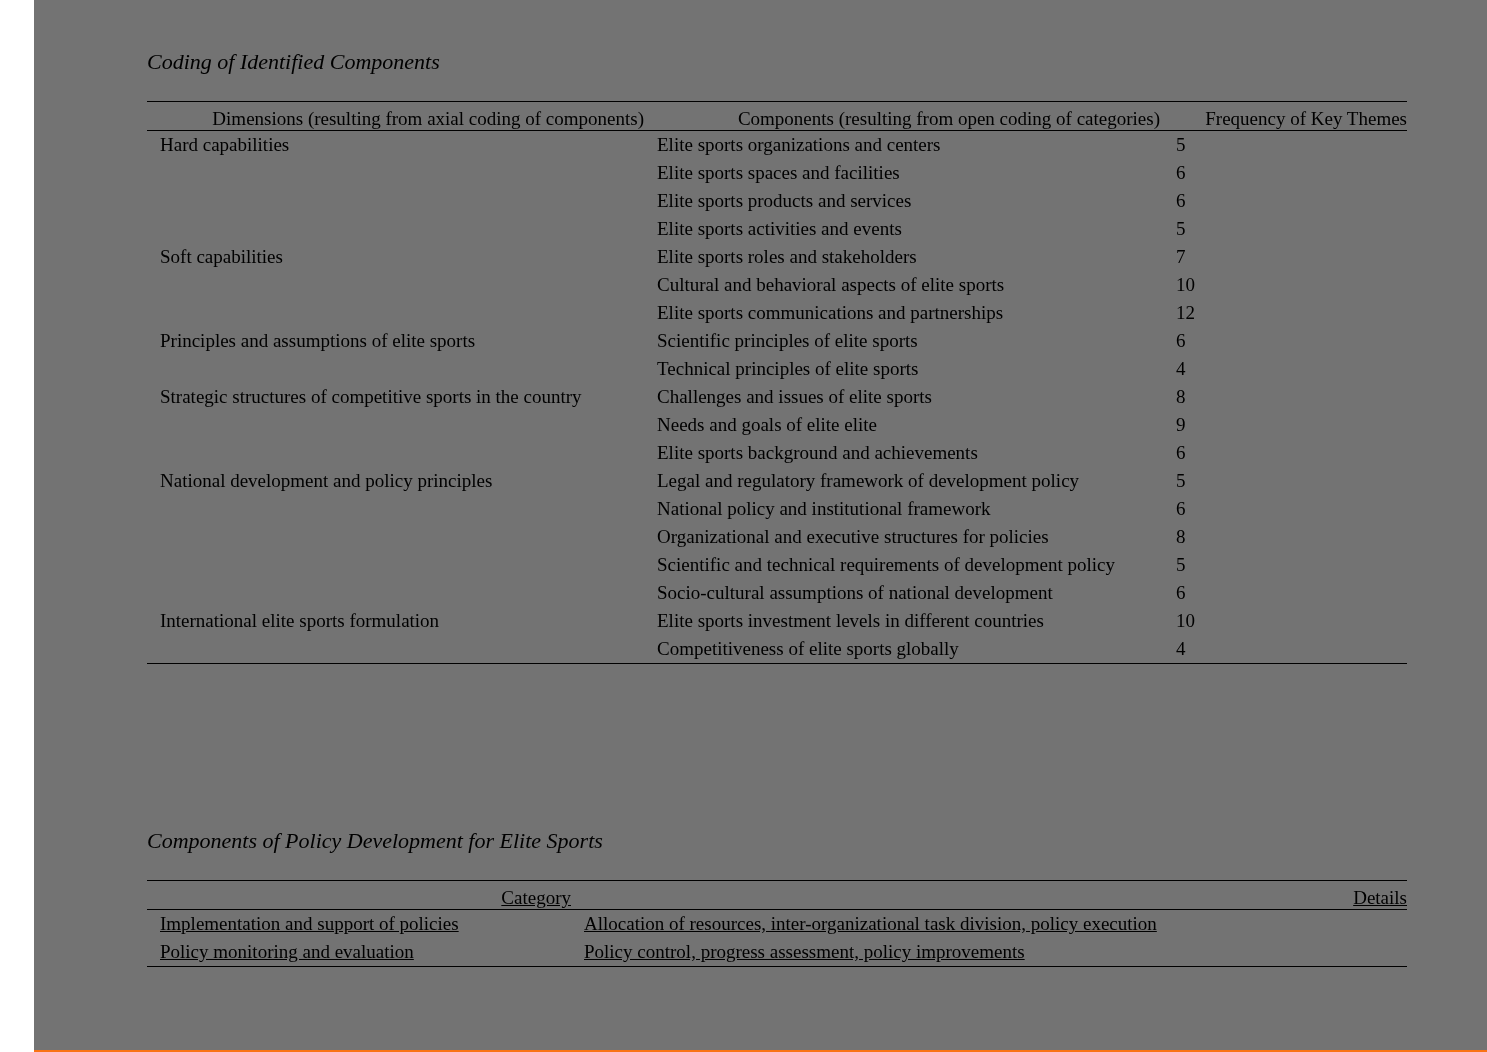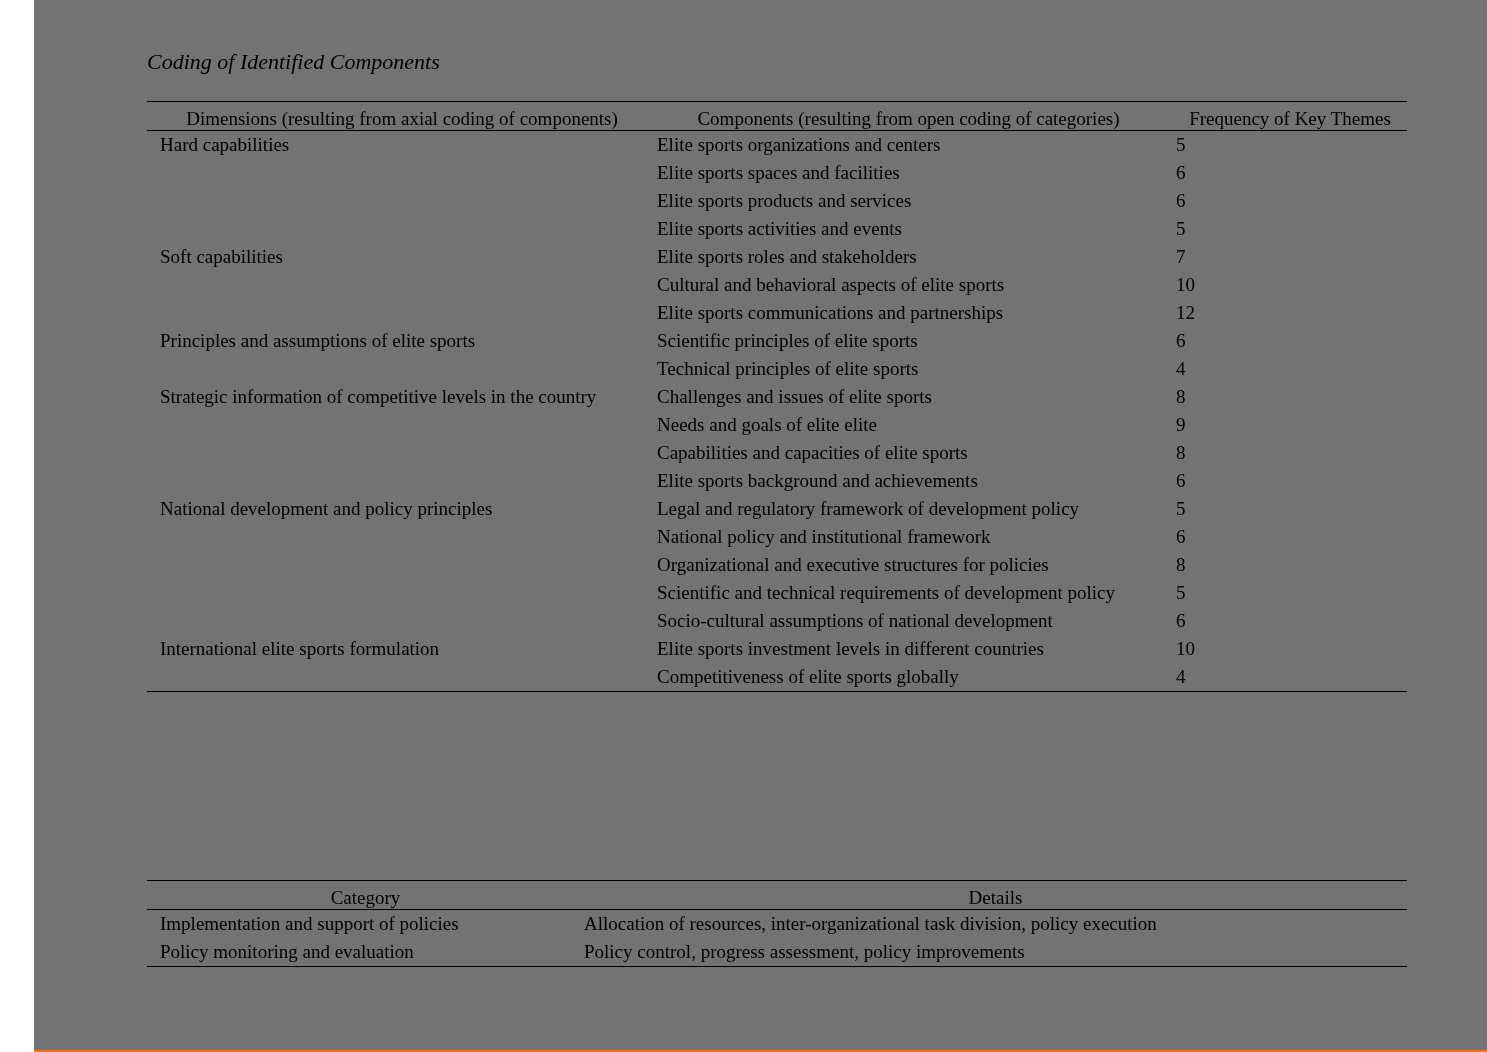--- a/index.html
+++ b/index.html
@@ -38,32 +38,32 @@
     #caption2 { top: 828px; }
 
     table.doc-table {
       position: absolute;
       left: 113px;
       width: 1260px;
       border-collapse: collapse;
       font-size: 19px;
     }
     #table1 { top: 101px; }
-    #table2 { top: 880px; }
+    #table2 { top: 880px; text-decoration: underline; }
 
     table.doc-table thead tr {
       border-top: 1px solid #000;
       border-bottom: 1px solid #000;
     }
     table.doc-table tbody tr:last-child {
       border-bottom: 1px solid #000;
     }
     table.doc-table th {
       font-weight: normal;
-      text-align: center;
+      text-align: right;
       padding: 6px 0 0 13px;
       height: 22px;
       line-height: 22px;
       vertical-align: bottom;
       white-space: nowrap;
     }
     table.doc-table td {
       text-align: left;
       padding: 0 0 0 13px;
       height: 28px;
@@ -140,33 +140,28 @@
           <td>Principles and assumptions of elite sports</td>
           <td>Scientific principles of elite sports</td>
           <td class="num">6</td>
         </tr>
         <tr>
           <td></td>
           <td>Technical principles of elite sports</td>
           <td class="num">4</td>
         </tr>
         <tr>
-          <td>Strategic information of competitive levels in the country</td>
+          <td>Strategic structures of competitive sports in the country</td>
           <td>Challenges and issues of elite sports</td>
           <td class="num">8</td>
         </tr>
         <tr>
           <td></td>
           <td>Needs and goals of elite elite</td>
           <td class="num">9</td>
-        </tr>
-        <tr>
-          <td></td>
-          <td>Capabilities and capacities of elite sports</td>
-          <td class="num">8</td>
         </tr>
         <tr>
           <td></td>
           <td>Elite sports background and achievements</td>
           <td class="num">6</td>
         </tr>
         <tr>
           <td>National development and policy principles</td>
           <td>Legal and regulatory framework of development policy</td>
           <td class="num">5</td>
@@ -197,20 +192,21 @@
           <td class="num">10</td>
         </tr>
         <tr>
           <td></td>
           <td>Competitiveness of elite sports globally</td>
           <td class="num">4</td>
         </tr>
       </tbody>
   </table>
 
+  <div class="caption" id="caption2">Components of Policy Development for Elite Sports</div>
 
   <table class="doc-table" id="table2">
     <colgroup>
         <col class="c1">
         <col class="c2">
       </colgroup>
     <thead>
       <tr>
         <th>Category</th>
         <th>Details</th>

